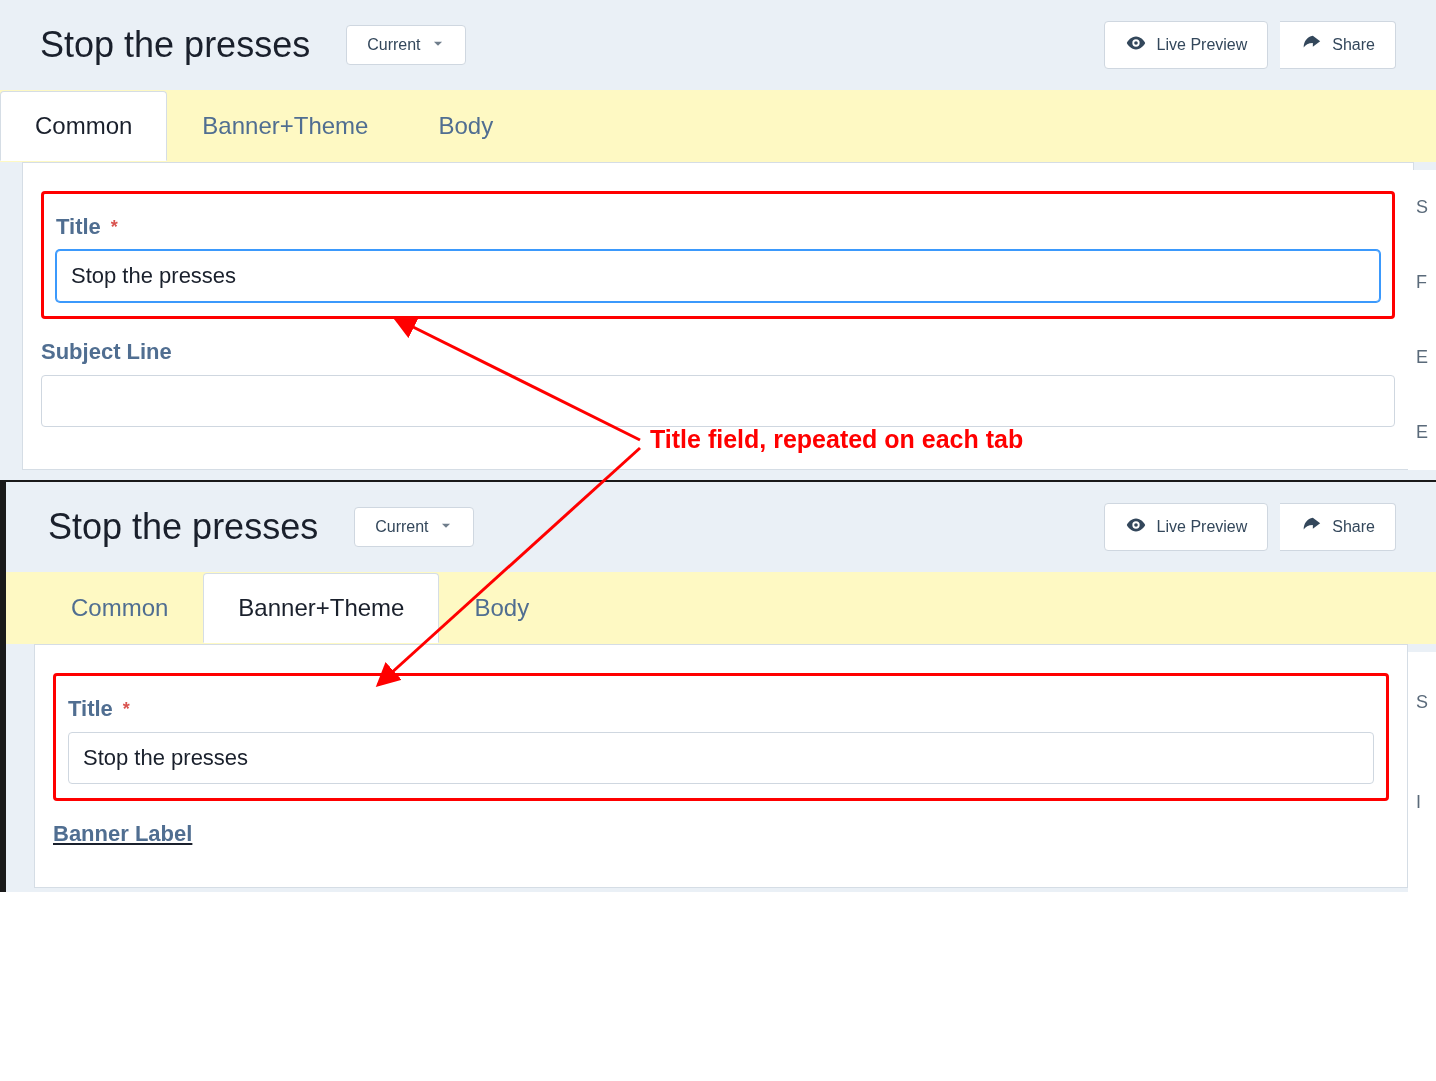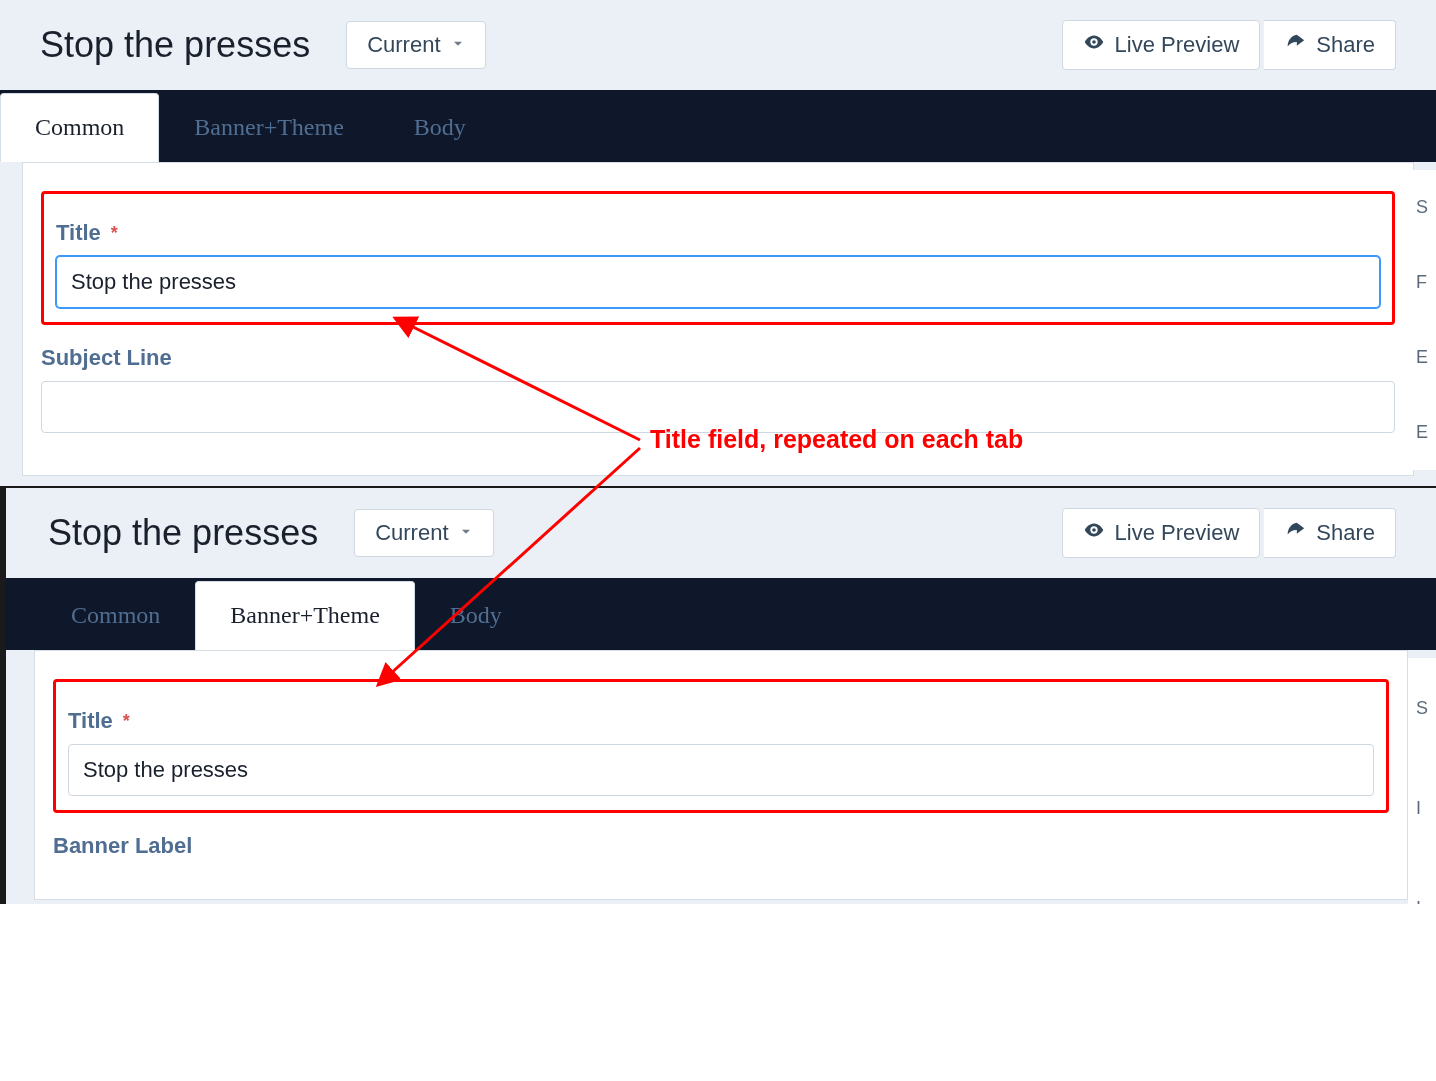--- a/index.html
+++ b/index.html
@@ -24,42 +24,41 @@
   .header h1 {
     font-size: 36px;
     font-weight: 500;
     color: #1a202c;
     margin-right: 36px;
   }
   .btn {
     background: #fff;
     border: 1px solid #cfd7e0;
     border-radius: 4px;
-    font-size: 22px;
+    font-size: 16px;
     color: #33475b;
     padding: 10px 20px;
     display: inline-flex;
     align-items: center;
     gap: 10px;
     cursor: pointer;
   }
   .btn .chev { font-size: 14px; opacity: .7; }
   .header-actions {
     margin-left: auto;
     display: flex;
-    gap: 4px;
+    gap: 12px;
   }
   .icon-svg { width: 22px; height: 22px; fill: #33475b; }
   .tabs {
     display: flex;
-    align-items: center;
+    align-items: flex-start;
     padding-left: 0;
-    background: #0f172a;
+    background: #fef9c3;
     height: 72px;
-    font-family: Liberation Serif, serif;
   }
   .tab {
     padding: 20px 34px;
     font-size: 24px;
     color: #506e91;
     cursor: pointer;
     border: 1px solid transparent;
     position: relative;
     top: 1px;
   }
@@ -98,21 +97,21 @@
     background: #fff;
   }
   .text-input.focused {
     border-color: #3b99fc;
     box-shadow: 0 0 0 1px #3b99fc;
     outline: none;
   }
   .hl-box {
     border: 3px solid #ff0000;
     border-radius: 4px;
-    padding: 26px 12px 14px 12px;
+    padding: 20px 12px 14px 12px;
     margin-bottom: 20px;
   }
 
   
   .shot2 {
     border-top: 2px solid #1a1a1a;
     border-left: 6px solid #1a1a1a;
   }
   .shot2 .header { padding-left: 42px; }
   .shot2 .tabs { padding-left: 30px; }
@@ -253,21 +252,21 @@
     <div class="hl-box">
       <div class="field-group" style="margin-bottom:0;">
         <div class="field-label">
           <span>Title</span>
           <span class="req">*</span>
         </div>
         <input class="text-input" type="text" value="Stop the presses" style="">
       </div>
     </div>
 
-    <div class="field-group" style="margin-bottom:8px;">
+    <div class="field-group" style="margin-bottom:8px;text-decoration:underline;">
       <div class="field-label">Banner Label</div>
     </div>
   </div>
 
   <div class="right-strip" style="top:170px;height:300px;">
     <span>S</span>
       <span>I</span>
       <span>I</span>
   </div>
 </div>

